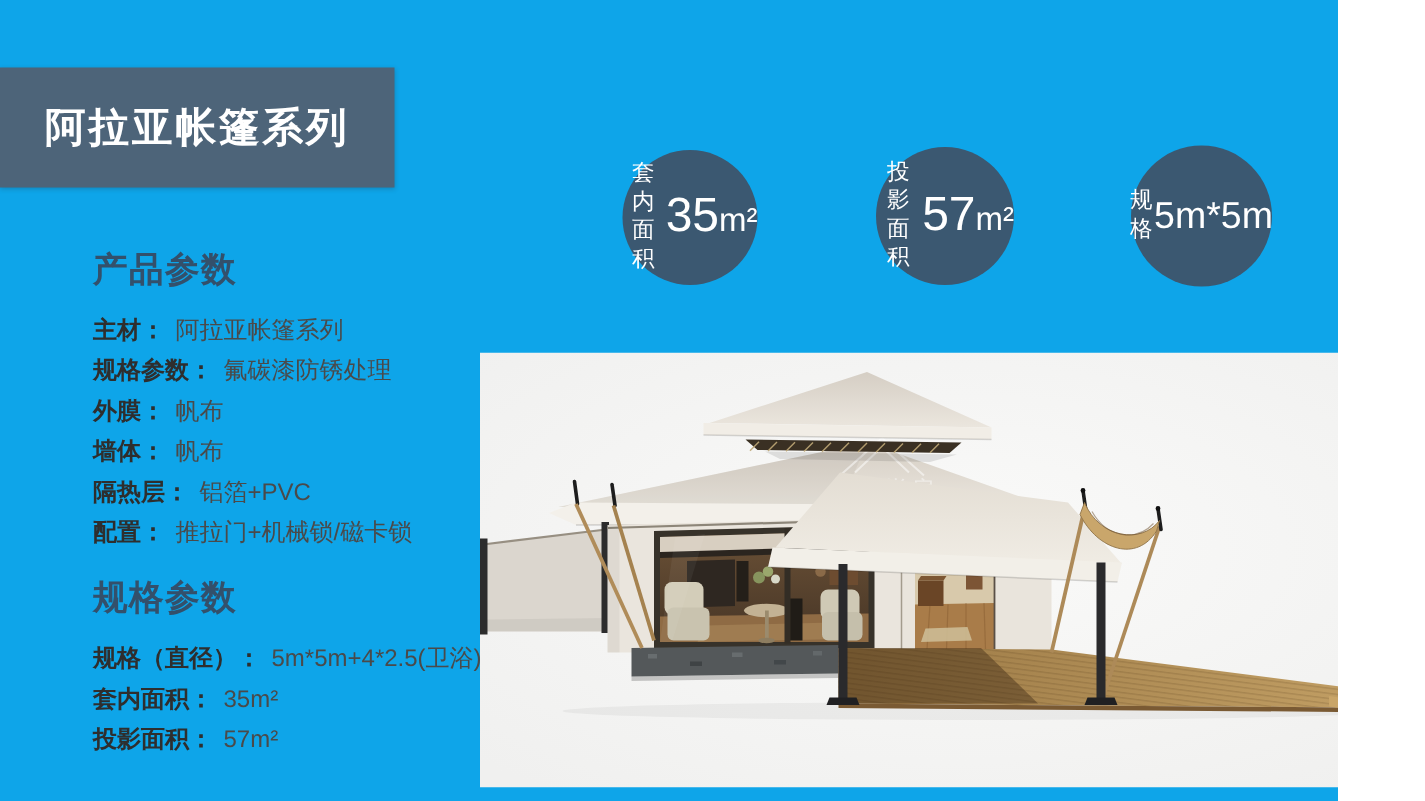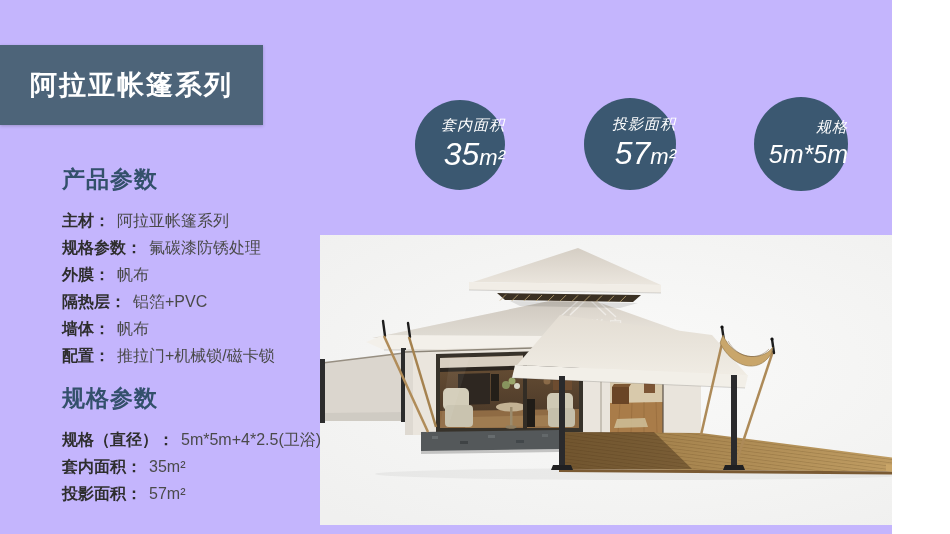--- a/index.html
+++ b/index.html
@@ -1,37 +1,37 @@
 <!DOCTYPE html>
 <html><head>
 <meta charset="utf-8">
 <style>
   html,body{margin:0;padding:0;}
   body{font-family:"Liberation Sans","DejaVu Sans",sans-serif;}
-  .page{position:relative;width:892px;height:534px;background:#c4b5fd;overflow:hidden;}
+  .page{position:relative;width:892px;height:534px;background:#0ea5e9;overflow:hidden;}
 
   
   .banner{position:absolute;left:0;top:45px;width:263px;height:80px;background:#4d6479;
           display:flex;align-items:center;justify-content:center;
           box-shadow:0 1px 3px rgba(30,40,50,.25);}
   .banner span{color:#fff;font-size:27px;font-weight:700;letter-spacing:2px;white-space:nowrap;}
 
   
   .param-block{position:absolute;left:62px;width:330px;}
   #product-params{top:152px;}
   #spec-params{top:371px;}
   .section-h{font-size:23px;font-weight:700;color:#33506b;margin:12px 0 12px 0;letter-spacing:1px;}
   .param-row{font-size:16px;line-height:27px;height:27px;white-space:nowrap;color:#4a4a4a;}
   .param-row .lbl{font-weight:700;color:#2e2e2e;}
   .param-row .val{margin-left:7px;color:#4a4a4a;}
 
   
   .stat-circle{position:absolute;border-radius:50%;background:#3b5871;color:#fff;
-               display:flex;flex-direction:column;align-items:flex-end;justify-content:center;
-               text-align:center;font-style:italic;}
+               display:flex;flex-direction:row;align-items:center;justify-content:center;
+               text-align:center;}
   #circle-1{left:415px;top:100px;width:90px;height:90px;}
   #circle-2{left:584px;top:98px;width:92px;height:92px;}
   #circle-3{left:754px;top:97px;width:94px;height:94px;}
   .c-label{font-size:15px;letter-spacing:1px;margin-bottom:2px;}
   .c-value{font-size:32px;line-height:34px;}
   .c-value .unit{font-size:22px;}
   #circle-3 .c-value{font-size:25px;line-height:30px;}
 
   
   .tent-wrap{position:absolute;left:320px;top:235px;width:630px;height:290px;}
@@ -57,22 +57,22 @@
   <div class="stat-circle" id="circle-3">
     <div class="c-label">规格</div>
     <div class="c-value"><span>5m*5m</span><span class="unit"></span></div>
   </div>
 
   <div class="param-block" id="product-params">
     <h2 class="section-h">产品参数</h2>
     <div class="param-row"><span class="lbl">主材：</span><span class="val">阿拉亚帐篷系列</span></div>
     <div class="param-row"><span class="lbl">规格参数：</span><span class="val">氟碳漆防锈处理</span></div>
     <div class="param-row"><span class="lbl">外膜：</span><span class="val">帆布</span></div>
+    <div class="param-row"><span class="lbl">墙体：</span><span class="val">帆布</span></div>
     <div class="param-row"><span class="lbl">隔热层：</span><span class="val">铝箔+PVC</span></div>
-    <div class="param-row"><span class="lbl">墙体：</span><span class="val">帆布</span></div>
     <div class="param-row"><span class="lbl">配置：</span><span class="val">推拉门+机械锁/磁卡锁</span></div>
   </div>
 
   <div class="param-block" id="spec-params">
     <h2 class="section-h">规格参数</h2>
     <div class="param-row"><span class="lbl">规格（直径）：</span><span class="val">5m*5m+4*2.5(卫浴)</span></div>
     <div class="param-row"><span class="lbl">套内面积：</span><span class="val">35m²</span></div>
     <div class="param-row"><span class="lbl">投影面积：</span><span class="val">57m²</span></div>
   </div>
 

